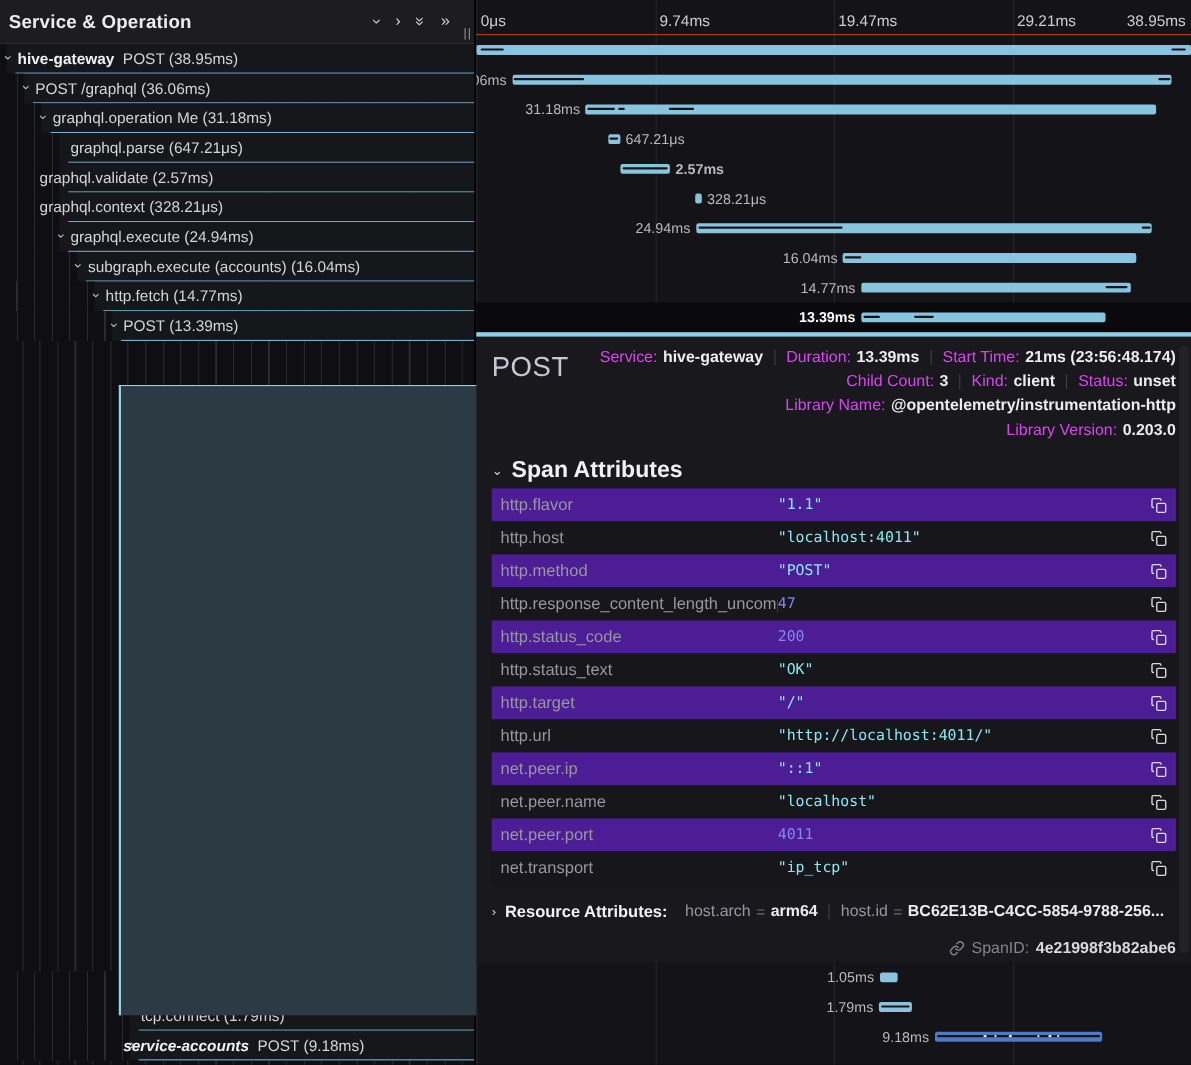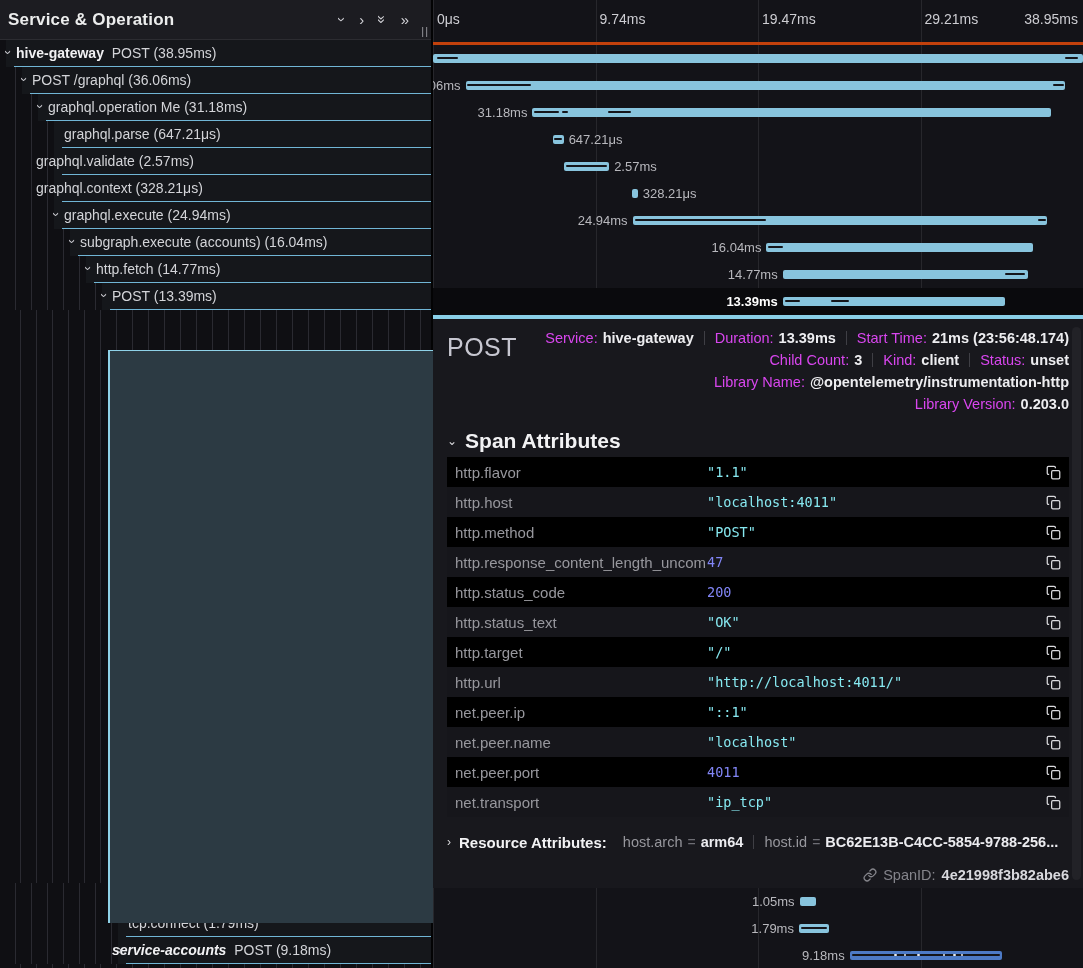--- a/index.html
+++ b/index.html
@@ -31,21 +31,21 @@
   .ttext{display:block;line-height:26px;font-size:14px;color:#d3d4d8;white-space:nowrap;overflow:hidden;}
   .svc{font-weight:700;color:#f1f1f3;}
   .svc.it{font-style:italic;}
   .filler{position:absolute;left:108px;top:310px;width:325px;height:573px;
       background:#2c3a43;border-left:2px solid #8fd2e8;border-top:1px solid #8fd2e8;z-index:2;}
 
   
   .right{position:relative;width:650px;height:100%;background:#131318;}
   .grid{position:absolute;top:0;bottom:0;width:1px;background:#27272c;z-index:0;}
   .right-content{position:relative;z-index:1;}
-  .ruler{position:relative;height:45px;border-bottom:3px solid #c2410c;}
+  .ruler{position:relative;height:32px;border-bottom:1px solid #c2410c;}
   .tick{position:absolute;top:11px;font-size:14px;color:#cdcdd2;}
   .trow2{position:relative;height:27px;overflow:hidden;}
   .trow2.sel{background:#0a0a0d;}
   .bar{position:absolute;top:9px;height:9px;border-radius:2px;background:#88c4dd;min-width:5px;}
   .bar.blue{background:#4d7ac6;}
   .mark{position:absolute;top:12px;height:2px;background:#14151a;border-radius:1px;z-index:2;}
   .dot{position:absolute;top:12px;height:2px;background:#e9e9ec;border-radius:1px;z-index:3;}
   .blabel{position:absolute;top:0;line-height:27px;font-size:13px;color:#b8b8bd;white-space:nowrap;}
   .blabel.bold{color:#ffffff;font-weight:700;}
 
@@ -58,21 +58,21 @@
   .meta-col{margin-left:auto;display:flex;flex-direction:column;align-items:flex-end;}
   .kvline{display:flex;align-items:center;height:22px;font-size:14.5px;white-space:nowrap;}
   .kvlabel{color:#d946ef;}
   .kvvalue{color:#ededf0;font-weight:700;margin-left:5px;}
   .kvdiv{width:1px;height:14px;background:#3f3f45;margin:0 10px;}
 
   .section-hdr{display:flex;align-items:center;margin-top:14px;height:24px;cursor:pointer;}
   .section-hdr .chev2{color:#d8d8dc;font-size:12px;margin-right:8px;}
   .section-title{font-size:21px;font-weight:700;color:#f2f2f4;}
   .attr-table{margin-top:4px;width:622px;}
-  .arow{display:flex;align-items:center;height:30px;background:#000000;padding:0 6px 0 8px;}
+  .arow{display:flex;align-items:center;height:30px;background:#4c1d95;padding:0 6px 0 8px;}
   .arow.alt{background:#16161b;}
   .akey{width:252px;font-size:15px;color:#97979d;white-space:nowrap;overflow:hidden;}
   .aval{flex:1;font-family:"DejaVu Sans Mono",monospace;font-size:13.5px;white-space:nowrap;}
   .aval.string{color:#87e9f1;}
   .aval.number{color:#8286f7;}
   .copybtn{background:none;border:none;padding:2px;cursor:pointer;display:flex;align-items:center;}
 
   .res-line{display:flex;align-items:center;margin-top:12px;height:26px;white-space:nowrap;}
   .res-line .chev2{color:#d8d8dc;font-size:12px;margin-right:8px;}
   .res-title{font-size:15px;font-weight:700;color:#f2f2f4;margin-right:16px;}
@@ -204,21 +204,21 @@
             <div class="blabel" style="right: calc(84.7% + 5px);">31.18ms</div>
           </div>
           <div class="trow2">
             <div class="bar" style="left: 18.4%; width: 1.7%;"></div>
             <div class="mark" style="left: 18.6%; width: 1.3%;"></div>
             <div class="blabel" style="left: calc(20.1% + 5px);">647.21μs</div>
           </div>
           <div class="trow2">
             <div class="bar" style="left: 20.2%; width: 6.9%;"></div>
             <div class="mark" style="left: 20.5%; width: 6.3%;"></div>
-            <div class="blabel" style="left: calc(27.1% + 5px);">2.57ms</div>
+            <div class="blabel" style="left: calc(27.1% + 5px); font-weight: bold;">2.57ms</div>
           </div>
           <div class="trow2">
             <div class="bar" style="left: 30.6%; width: 0.9%;"></div>
             <div class="blabel" style="left: calc(31.5% + 5px);">328.21μs</div>
           </div>
           <div class="trow2">
             <div class="bar" style="left: 30.7%; width: 63.8%;"></div>
             <div class="mark" style="left: 31%; width: 20.2%;"></div>
             <div class="mark" style="left: 93%; width: 1.3%;"></div>
             <div class="blabel" style="right: calc(69.3% + 5px);">24.94ms</div>

